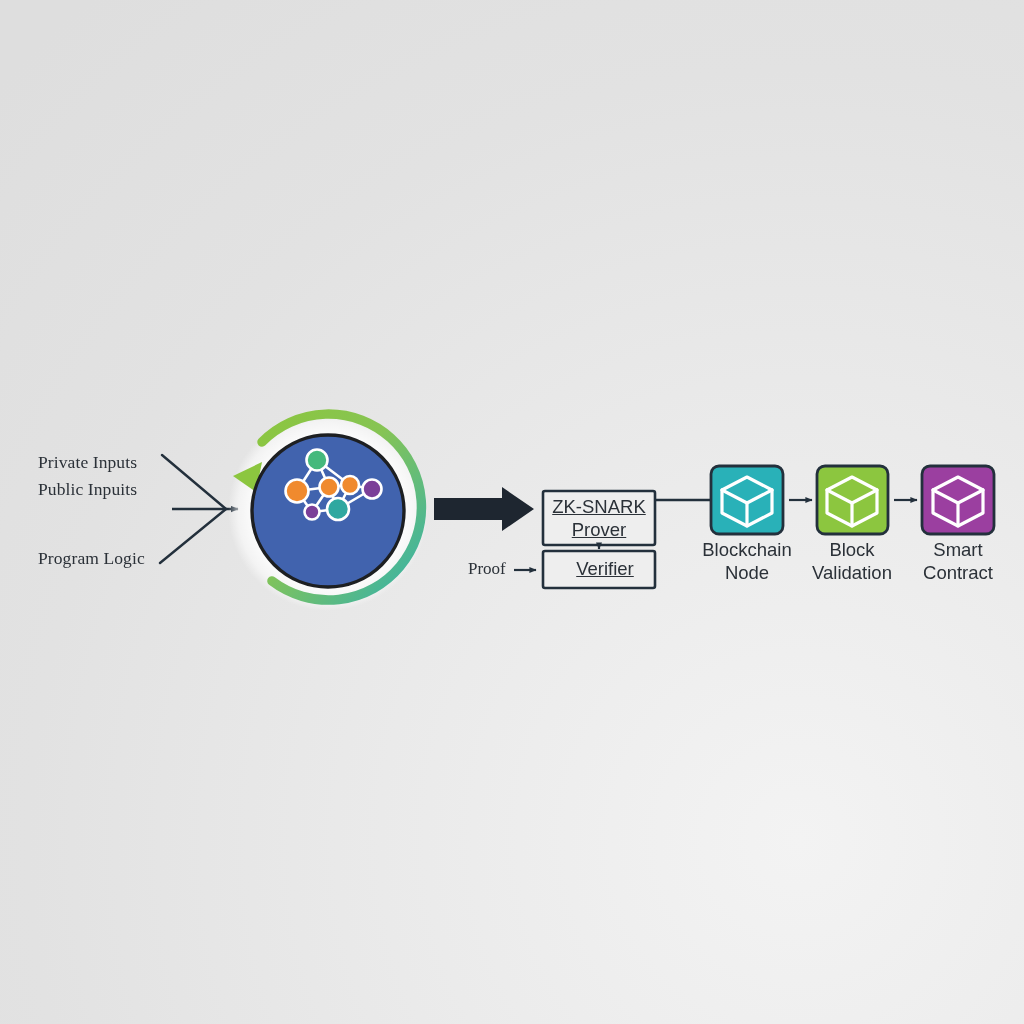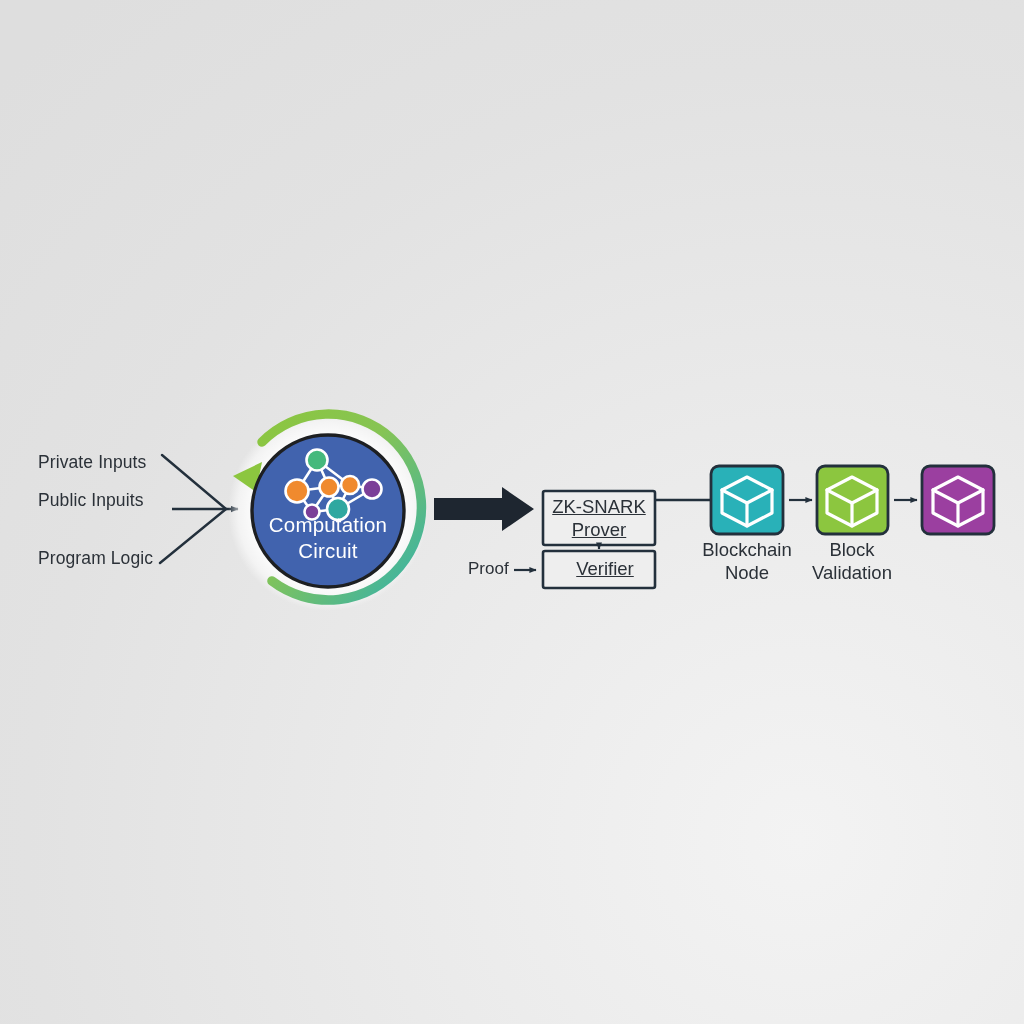--- a/index.html
+++ b/index.html
@@ -26,21 +26,21 @@
     left: 0;
     top: 0;
     width: 1024px;
     height: 1024px;
   }
 
   
   .lbl {
     position: absolute;
     color: #2b3138;
-    font-family: Liberation Sans, sans-serif;
+    font-family: Liberation Serif, serif;
     white-space: nowrap;
     line-height: 1.16;
   }
   .input-label {
     font-size: 17.5px;
     letter-spacing: 0.1px;
   }
   .proof-label {
     font-size: 17px;
   }
@@ -177,34 +177,34 @@
       <g fill="none" stroke="#ffffff" stroke-width="3.2" stroke-linejoin="round" stroke-linecap="round">
         <path d="M958,477 L983,490 L983,513 L958,526 L933,513 L933,490 Z"></path>
         <path d="M933,490 L958,503 L983,490"></path>
         <path d="M958,503 L958,526"></path>
       </g>
     </g>
   </svg>
 
   <div class="lbl input-label" style="left:38px; top:452px;">Private Inputs</div>
 
-  <div class="lbl input-label" style="left:38px; top:490px;">Public Inpuits</div>
+  <div class="lbl input-label" style="left:38px; top:479px;">Public Inpuits</div>
 
   <div class="lbl input-label" style="left:38px; top:548px;text-align:right;">Program Logic</div>
 
-  <div class="circle-text" style="left:248px; top:512px; width:160px;">Computation
-Circuit</div>
 
   <div class="box-label" style="left:543px; top:496px; width:112px;">ZK-SNARK
 Prover</div>
 
   <div class="box-label" style="left:543px; top:558px; width:124px;">Verifier</div>
 
   <div class="lbl proof-label" style="left:468px; top:559px;">Proof</div>
 
   <div class="node-caption" style="left:792px; top:538px; width:120px;">Block
 Validation</div>
 
   <div class="node-caption" style="left:687px; top:538px; width:120px;">Blockchain
 Node</div>
 
+  <div class="node-caption" style="left:898px; top:538px; width:120px;">Smart
+Contract</div>
 
 </div>
 
 </body></html>

